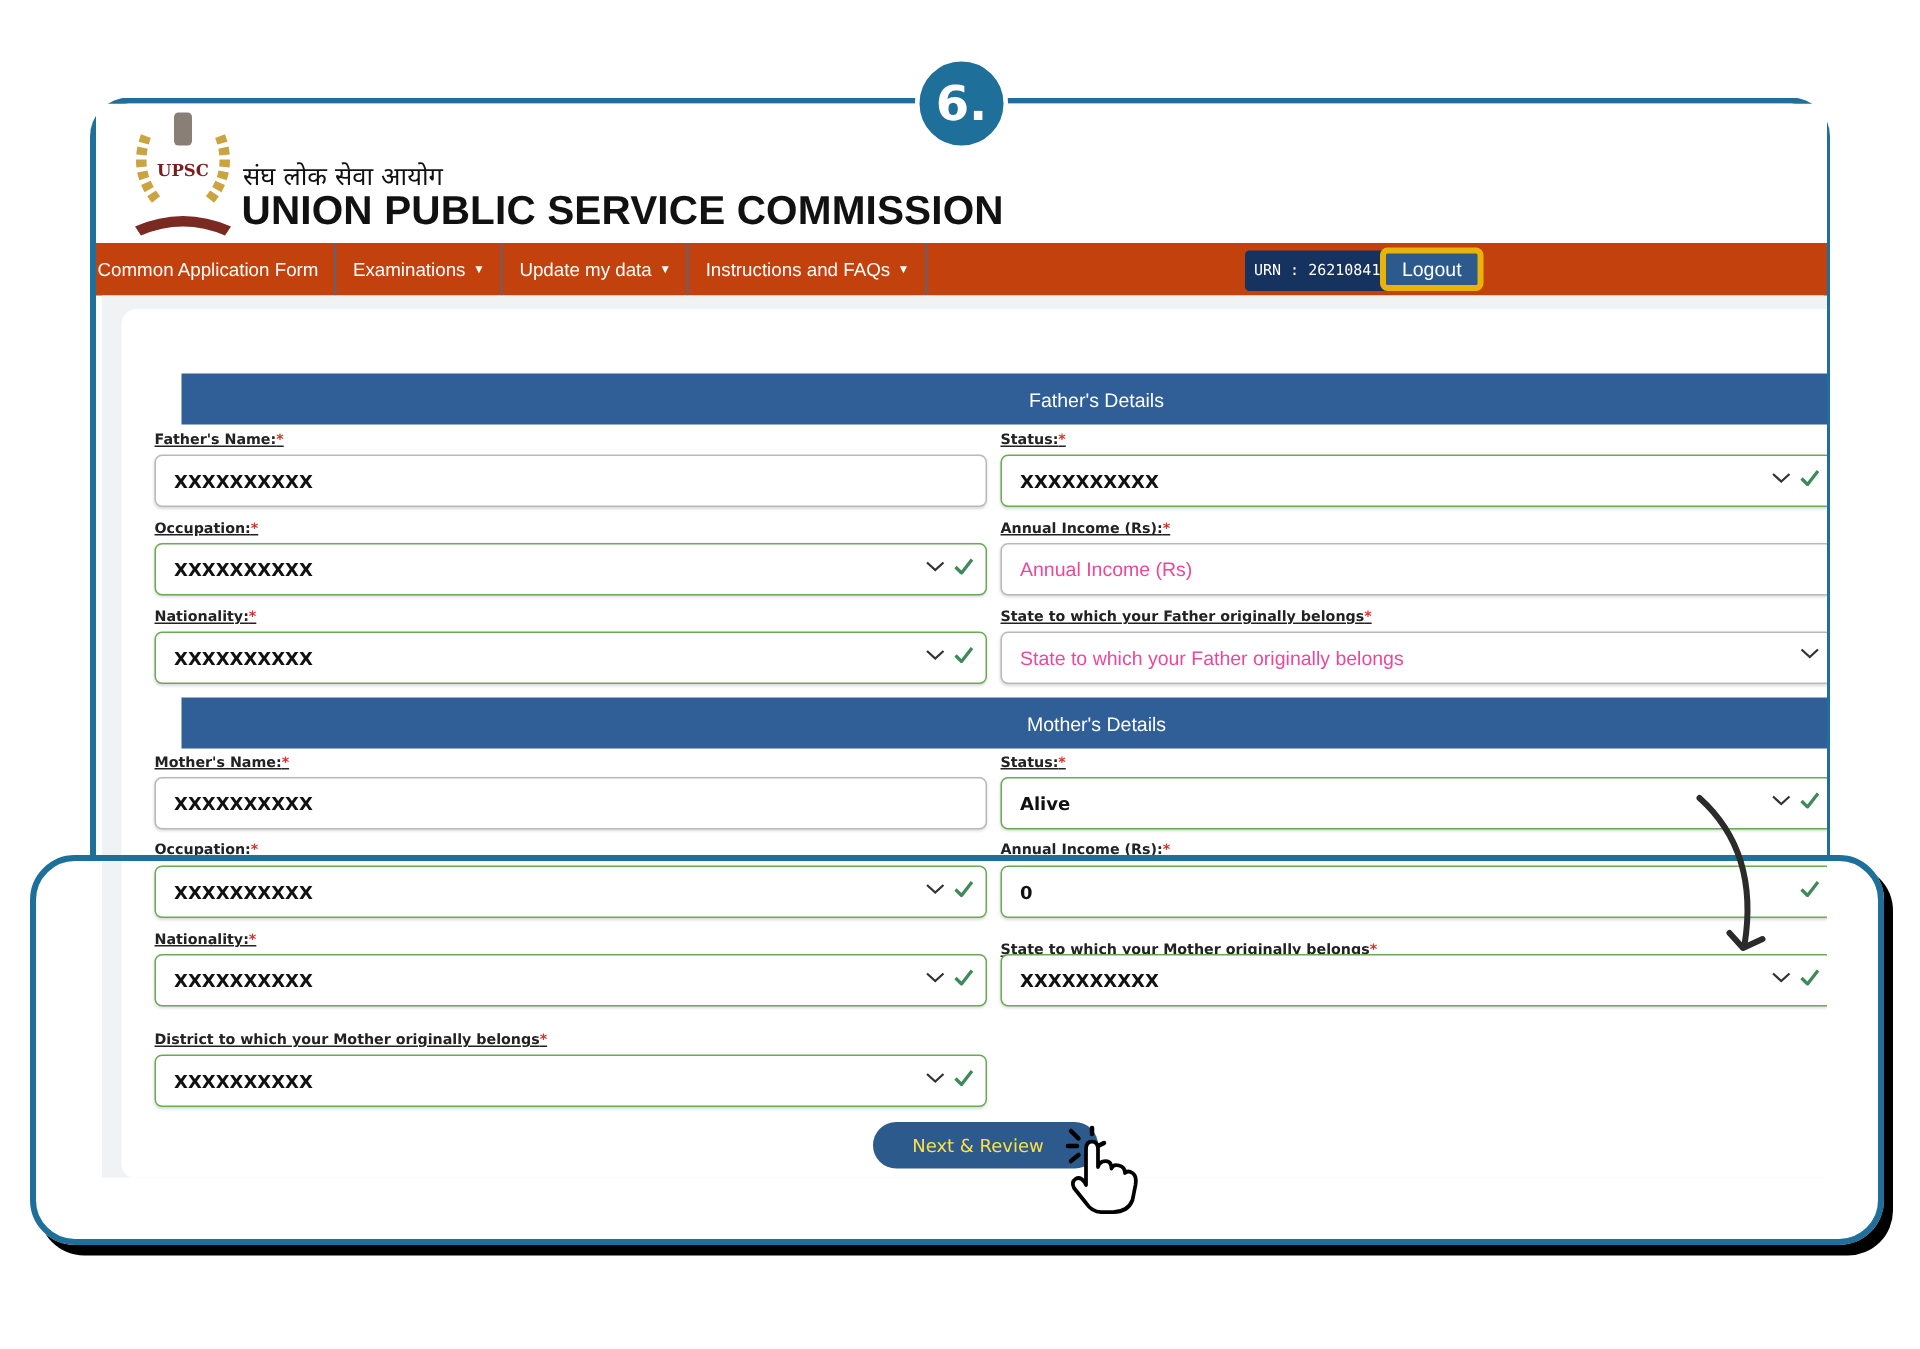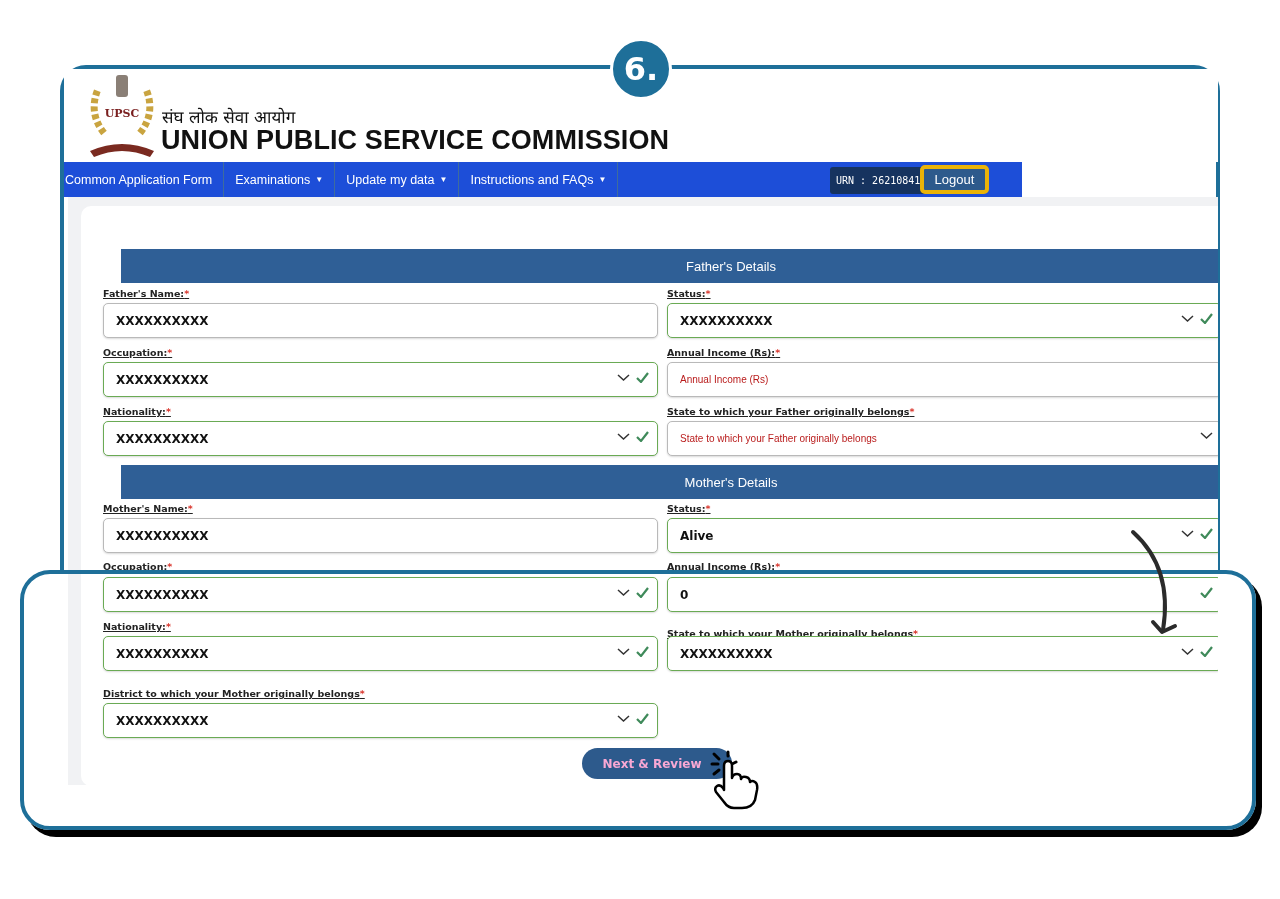--- a/index.html
+++ b/index.html
@@ -36,22 +36,22 @@
     position: absolute; left: 64px; top: 69px; width: 1154px; height: 716px;
     z-index: 2; overflow: hidden;
   }
 
   .header { height: 93px; position: relative; background: #fff; }
   .logo { position: absolute; left: 20px; top: 4px; width: 76px; height: 88px; }
   .hindi-title { position: absolute; left: 98px; top: 36px; font-family: "DejaVu Sans", sans-serif; font-size: 17px; color: #111; }
   .eng-title { position: absolute; left: 97px; top: 56px; font-family: "Liberation Sans", sans-serif; font-weight: bold; font-size: 27px; color: #111; letter-spacing: 0.1px; }
 
   .navbar {
-    position: absolute; left: 0; top: 93px; width: 958px; height: 35px;
-    background: #1d4ed8; display: flex; align-items: flex-start;
+    position: absolute; left: 0; top: 93px; width: 1154px; height: 35px;
+    background: #c2410c; display: flex; align-items: flex-start;
   }
   .nav-item {
     color: #fff; font-size: 12.5px; padding: 0 11px; height: 35px; display: flex; align-items: center;
     border-right: 1px solid #3e6c9d; white-space: nowrap; cursor: pointer;
   }
   .nav-item:first-child { padding-left: 1px; }
   .caret { font-size: 8px; margin-left: 5px; }
   .urn {
     position: absolute; left: 766px; top: 5px; height: 27px; padding: 0 6px;
     background: #16335f; color: #fff; font-family: "DejaVu Sans Mono", monospace; font-size: 10px;
@@ -79,27 +79,27 @@
     position: absolute; font-family: "DejaVu Sans", sans-serif; font-weight: bold; font-size: 9.5px; color: #222; text-decoration: underline;
   }
   .req { color: #d9342b; }
   .field {
     position: absolute; height: 35px; background: #fff; border-radius: 5px;
     border: 1px solid #b9b9b9; display: flex; align-items: center; padding-left: 12px;
     font-family: "DejaVu Sans", sans-serif; font-size: 12px; font-weight: bold; color: #111;
     box-shadow: 0 1px 2px rgba(0,0,0,0.15); cursor: text;
   }
   .field.valid { border: 1.5px solid #6aaa54; }
-  .field.placeholder { font-family: "Liberation Sans", sans-serif; font-weight: normal; color: #b91c1c; font-size: 10px; }
+  .field.placeholder { font-family: "Liberation Sans", sans-serif; font-weight: normal; color: #ec4899; font-size: 13px; }
   .field .icons { position: absolute; right: 8px; top: 9px; display: flex; gap: 6px; align-items: center; }
   .chev svg, .check svg { display: block; }
 
   .next-btn {
     position: absolute; left: 582px; top: 748px; width: 150px; height: 31px; border-radius: 16px;
-    background: #2d5a8c; color: #f9a8d4; font-family: "DejaVu Sans", sans-serif; font-weight: bold; font-size: 12px;
+    background: #2d5a8c; color: #fde047; font-family: "DejaVu Sans", sans-serif; font-weight: normal; font-size: 12px;
     display: flex; align-items: center; justify-content: center; padding-right: 10px; z-index: 6; cursor: pointer;
   }
   .hand { position: absolute; left: 706px; top: 750px; z-index: 7; }
   .arrow { position: absolute; left: 1125px; top: 528px; z-index: 7; }
 </style>
 </head>
 <body>
 
 <div class="step-badge">6.</div>
 

